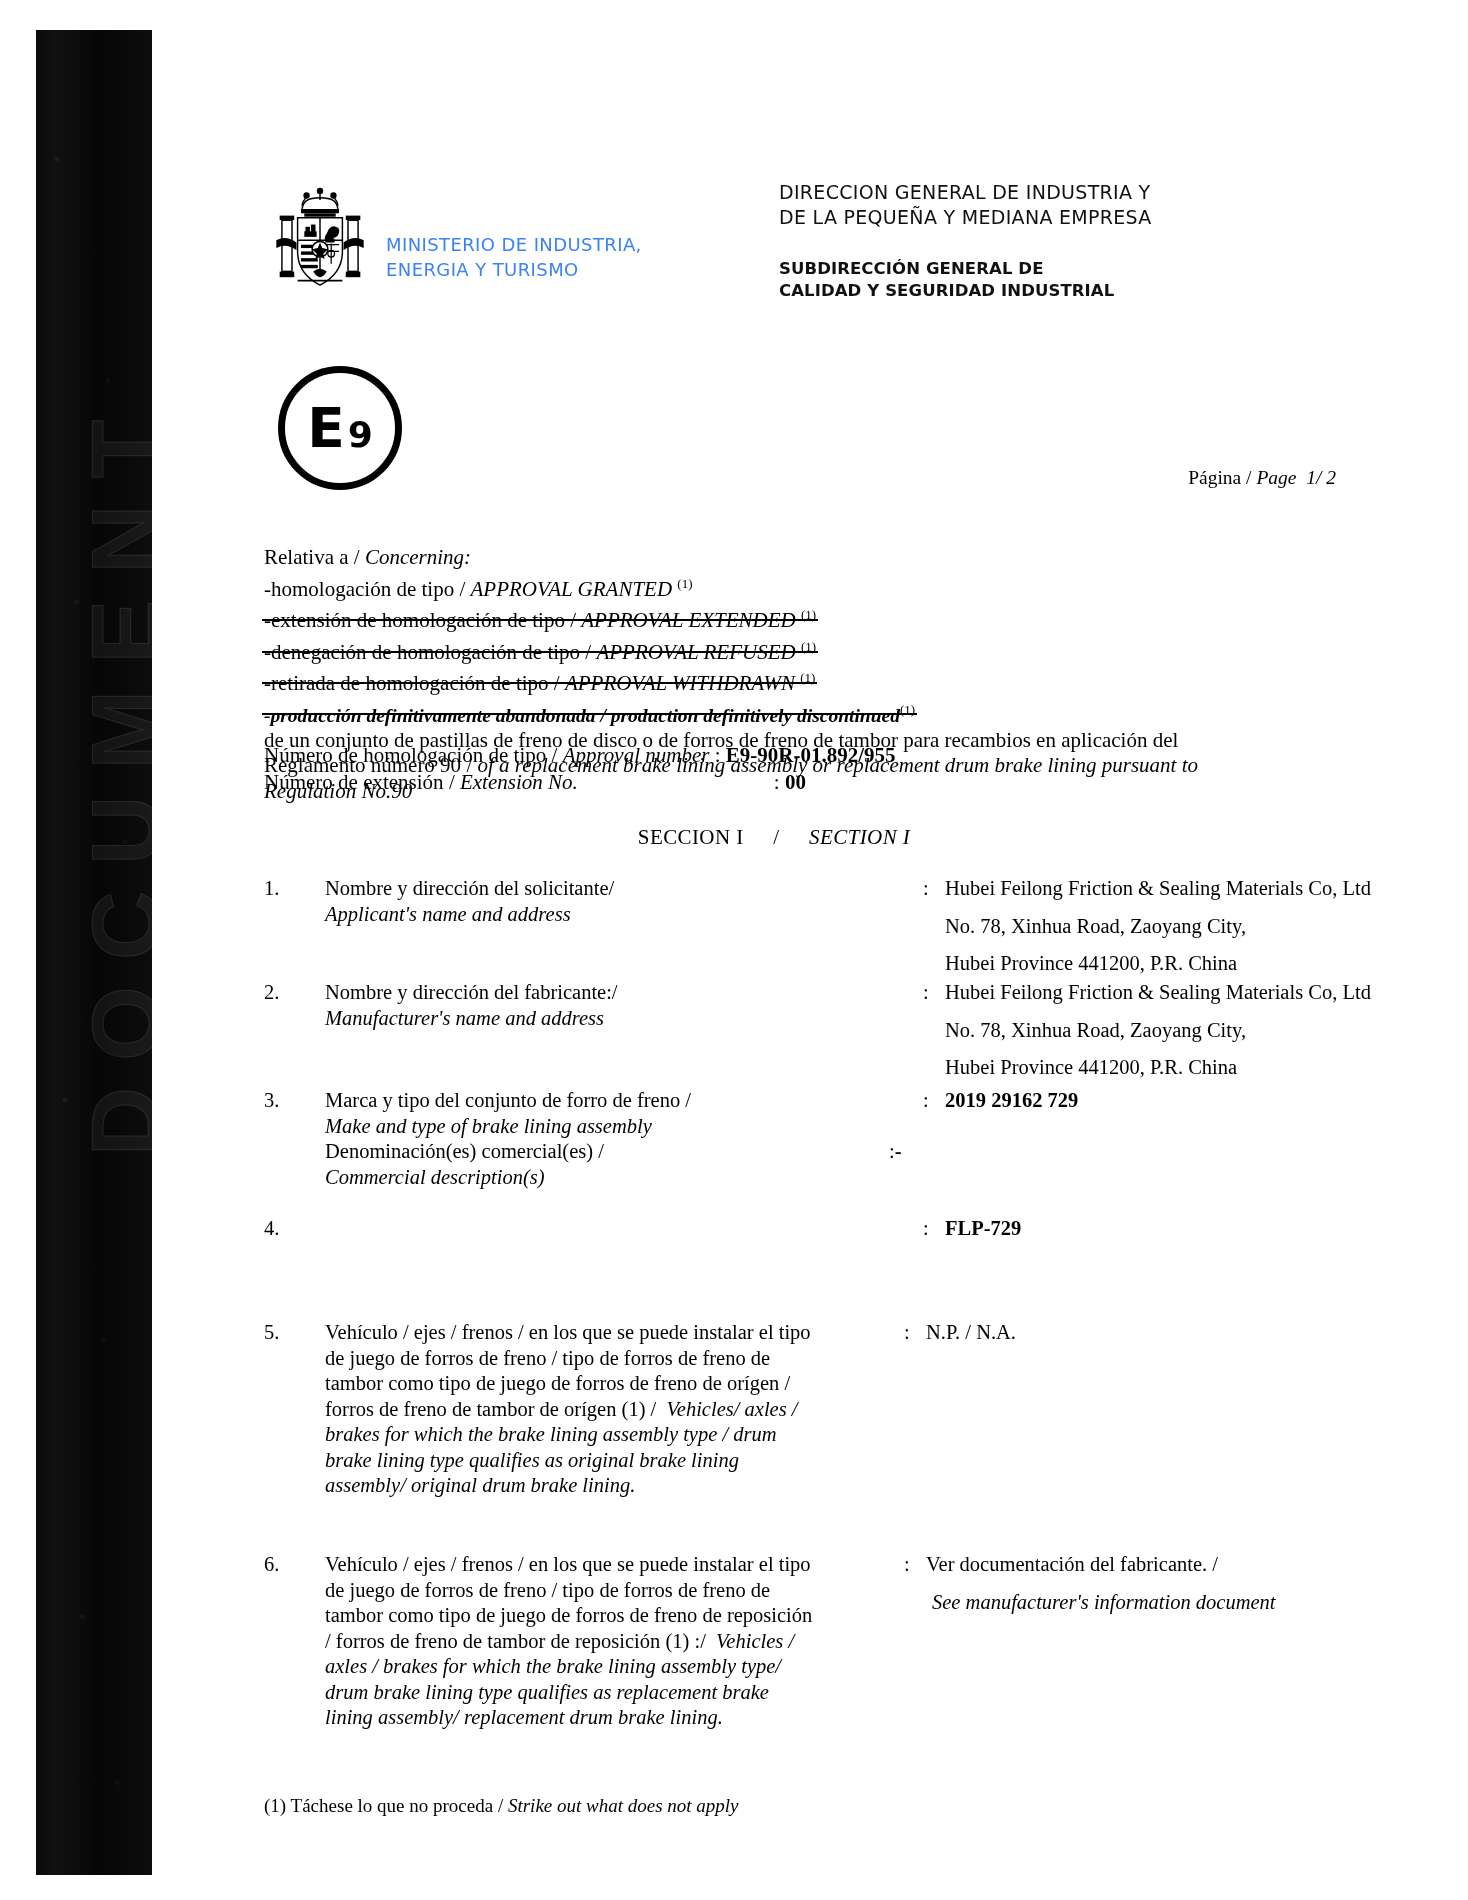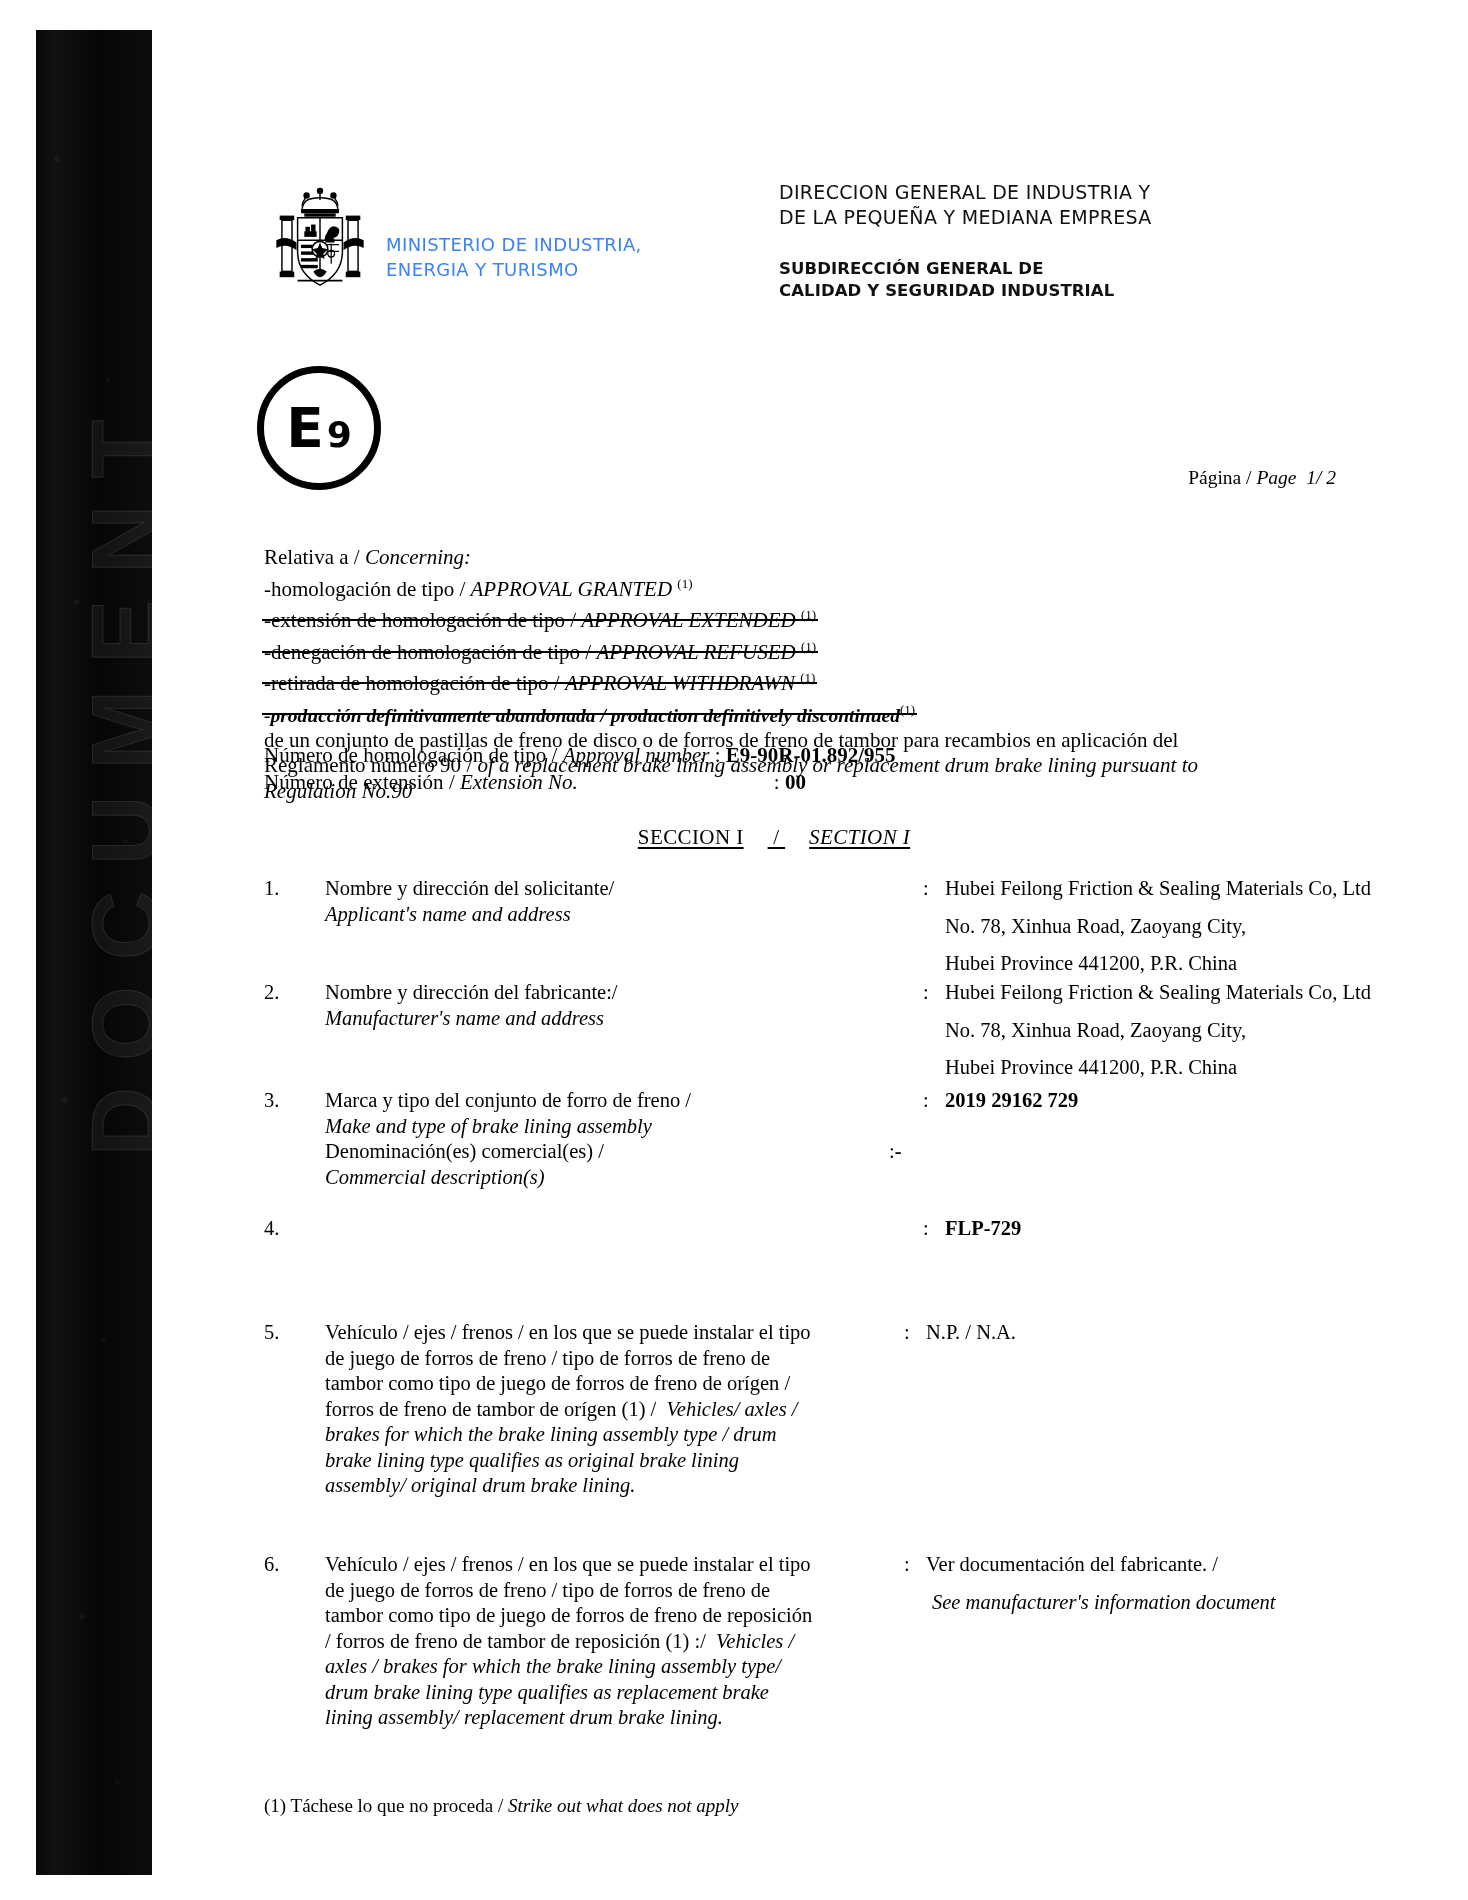--- a/index.html
+++ b/index.html
@@ -109,21 +109,21 @@
     margin-top: 28px;
     font-size: 16.5px;
     line-height: 22px;
     font-weight: 700;
     letter-spacing: 0.1px;
   }
 
   
   #approval-mark {
     position: absolute;
-    left: 105px;
+    left: 126px;
     top: 366px;
     width: 124px;
     height: 124px;
     border: 7px solid #000;
     border-radius: 50%;
     box-sizing: border-box;
   }
   #approval-mark .mark-text {
     position: absolute;
     left: 0; right: 0; top: 50%;
@@ -190,21 +190,20 @@
   #section-title {
     position: absolute;
     left: 0;
     top: 825px;
     width: 1220px;
     text-align: center;
     font-size: 21px;
     letter-spacing: 0.4px;
   }
   #section-title .u {
-    text-decoration: underline;
     text-underline-offset: 3px;
     margin-left: 24px;
   }
 
   
   #items {
     position: absolute;
     left: 0;
     top: 876px;
     width: 1316px;

